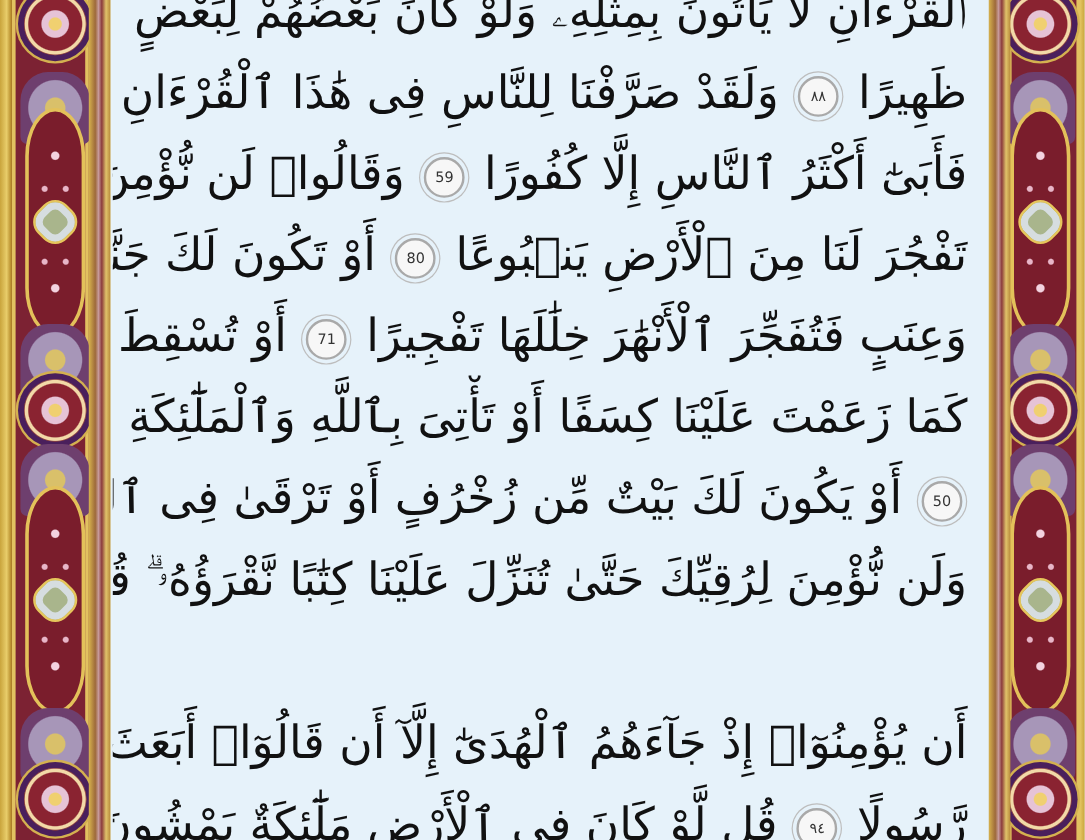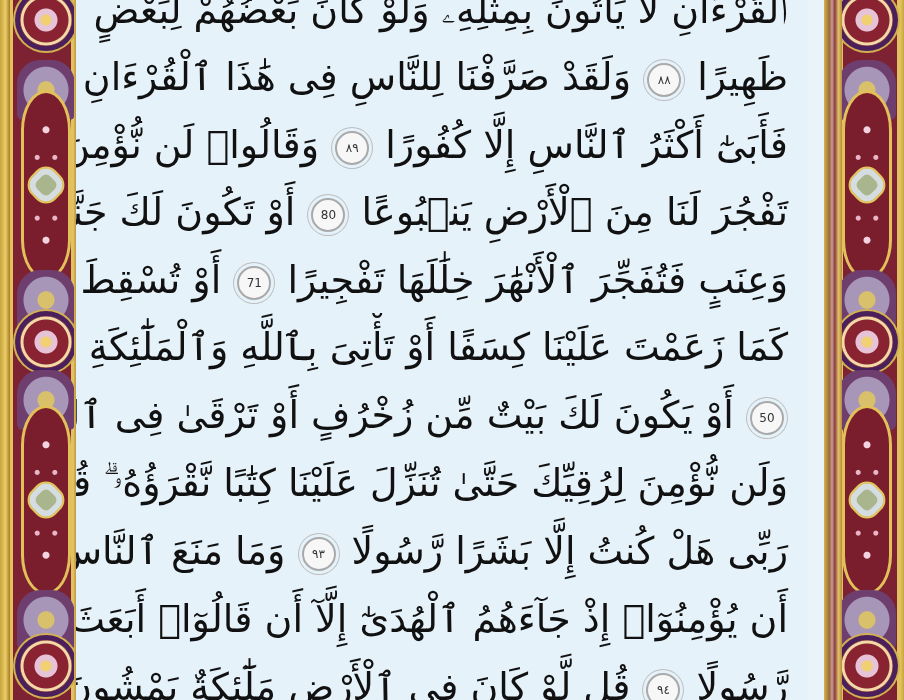--- a/index.html
+++ b/index.html
@@ -59,21 +59,21 @@
   .quatrefoil {
     position: absolute; left: 50%; top: 50%;
     width: 30px; height: 30px;
     transform: translate(-50%, -50%) rotate(45deg);
     background: #a9b58c;
     border: 2px solid #e6c65c;
     border-radius: 40%;
     box-shadow: inset 0 0 0 6px #d6dde0;
   }
   .page {
-    position: absolute; left: 76px; top: 0; width: 732px; height: 700px;
+    position: absolute; left: 94px; top: 0; width: 732px; height: 700px;
     background: #e6f2fa;
   }
   .line {
     position: absolute; left: 0; right: 0; height: 68px;
     direction: rtl; text-align: justify; text-align-last: justify;
     font-family: "DejaVu Sans", sans-serif;
     font-size: 38px; line-height: 68px;
     color: #111;
     padding: 0 20px 0 22px;
     white-space: nowrap; overflow: hidden;
@@ -106,27 +106,26 @@
       <div class="quatrefoil"></div>
     </div>
   <div class="lavender" style="top:590px"></div>
   <div class="medallion" style="top:640px"></div>
   <div class="edge-strip"></div>
 </div>
 
 <div class="page">
   <div class="line" style="top:-24px"><span>ٱلْقُرْءَانِ لَا يَأْتُونَ بِمِثْلِهِۦ وَلَوْ كَانَ بَعْضُهُمْ لِبَعْضٍ</span></div>
   <div class="line" style="top:43px"><span>ظَهِيرًا</span> <span class="ayah">٨٨</span> <span>وَلَقَدْ صَرَّفْنَا لِلنَّاسِ فِى هَٰذَا ٱلْقُرْءَانِ مِن كُلِّ مَثَلٍ</span></div>
-  <div class="line" style="top:111px"><span>فَأَبَىٰٓ أَكْثَرُ ٱلنَّاسِ إِلَّا كُفُورًا</span> <span class="ayah">٨٩</span> <span>وَقَالُوا۟ لَن نُّؤْمِنَ لَكَ حَتَّىٰ</span></div>
+  <div class="line" style="top:111px"><span>فَأَبَىٰٓ أَكْثَرُ ٱلنَّاسِ إِلَّا كُفُورًا</span> <span class="ayah">59</span> <span>وَقَالُوا۟ لَن نُّؤْمِنَ لَكَ حَتَّىٰ</span></div>
   <div class="line" style="top:178px"><span>تَفْجُرَ لَنَا مِنَ ٱلْأَرْضِ يَنۢبُوعًا</span> <span class="ayah">80</span> <span>أَوْ تَكُونَ لَكَ جَنَّةٌ مِّن نَّخِيلٍ</span></div>
   <div class="line" style="top:246px"><span>وَعِنَبٍ فَتُفَجِّرَ ٱلْأَنْهَٰرَ خِلَٰلَهَا تَفْجِيرًا</span> <span class="ayah">71</span> <span>أَوْ تُسْقِطَ ٱلسَّمَآءَ</span></div>
   <div class="line" style="top:313px"><span>كَمَا زَعَمْتَ عَلَيْنَا كِسَفًا أَوْ تَأْتِىَ بِٱللَّهِ وَٱلْمَلَٰٓئِكَةِ قَبِيلًا</span></div>
   <div class="line" style="top:381px"><span class="ayah">50</span> <span>أَوْ يَكُونَ لَكَ بَيْتٌ مِّن زُخْرُفٍ أَوْ تَرْقَىٰ فِى ٱلسَّمَآءِ</span></div>
   <div class="line" style="top:449px"><span>وَلَن نُّؤْمِنَ لِرُقِيِّكَ حَتَّىٰ تُنَزِّلَ عَلَيْنَا كِتَٰبًا نَّقْرَؤُهُۥ ۗ قُلْ سُبْحَانَ</span></div>
-  <div class="line" style="top:517px"><span>رَبِّى هَلْ كُنتُ إِلَّا بَشَرًا رَّسُولًا</span> <span class="ayah">٩٣</span> <span>وَمَا مَنَعَ ٱلنَّاسَ</span></div>
   <div class="line" style="top:585px"><span>أَن يُؤْمِنُوٓا۟ إِذْ جَآءَهُمُ ٱلْهُدَىٰٓ إِلَّآ أَن قَالُوٓا۟ أَبَعَثَ ٱللَّهُ بَشَرًا</span></div>
   <div class="line" style="top:653px"><span>رَّسُولًا</span> <span class="ayah">٩٤</span> <span>قُل لَّوْ كَانَ فِى ٱلْأَرْضِ مَلَٰٓئِكَةٌ يَمْشُونَ مُطْمَئِنِّينَ</span></div>
 </div>
 
 <div class="border-band border-right">
   <div class="band-inner"></div>
   <div class="medallion" style="top:-6px;left:43px"></div>
   <div class="lavender" style="top:60px;left:43px"></div>
   <div class="arch" style="top:90px;left:43px">
       <div class="quatrefoil"></div>

